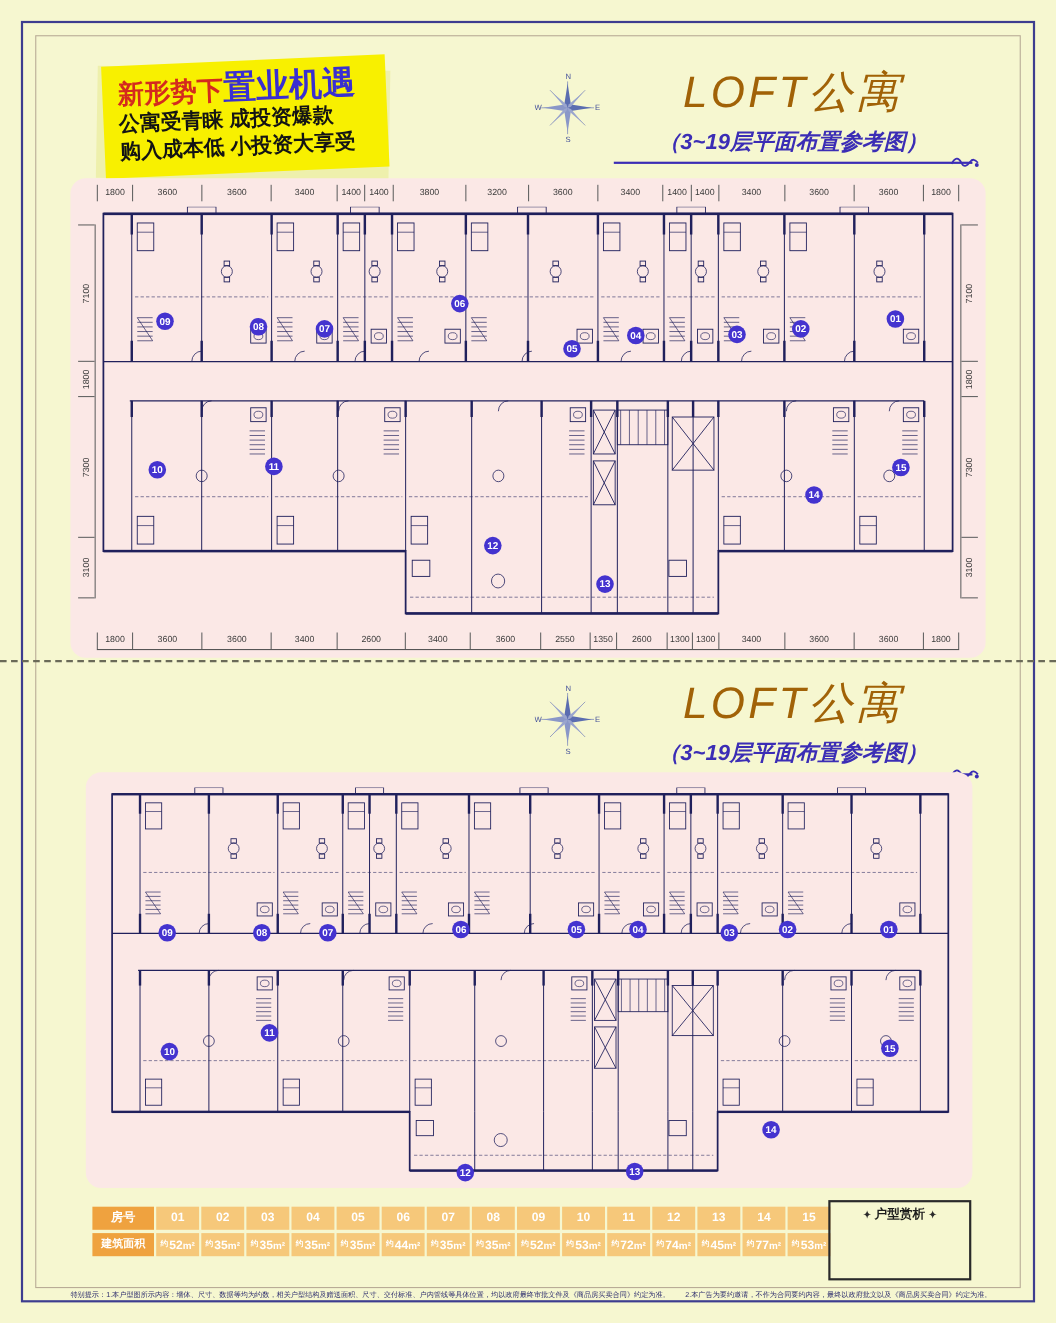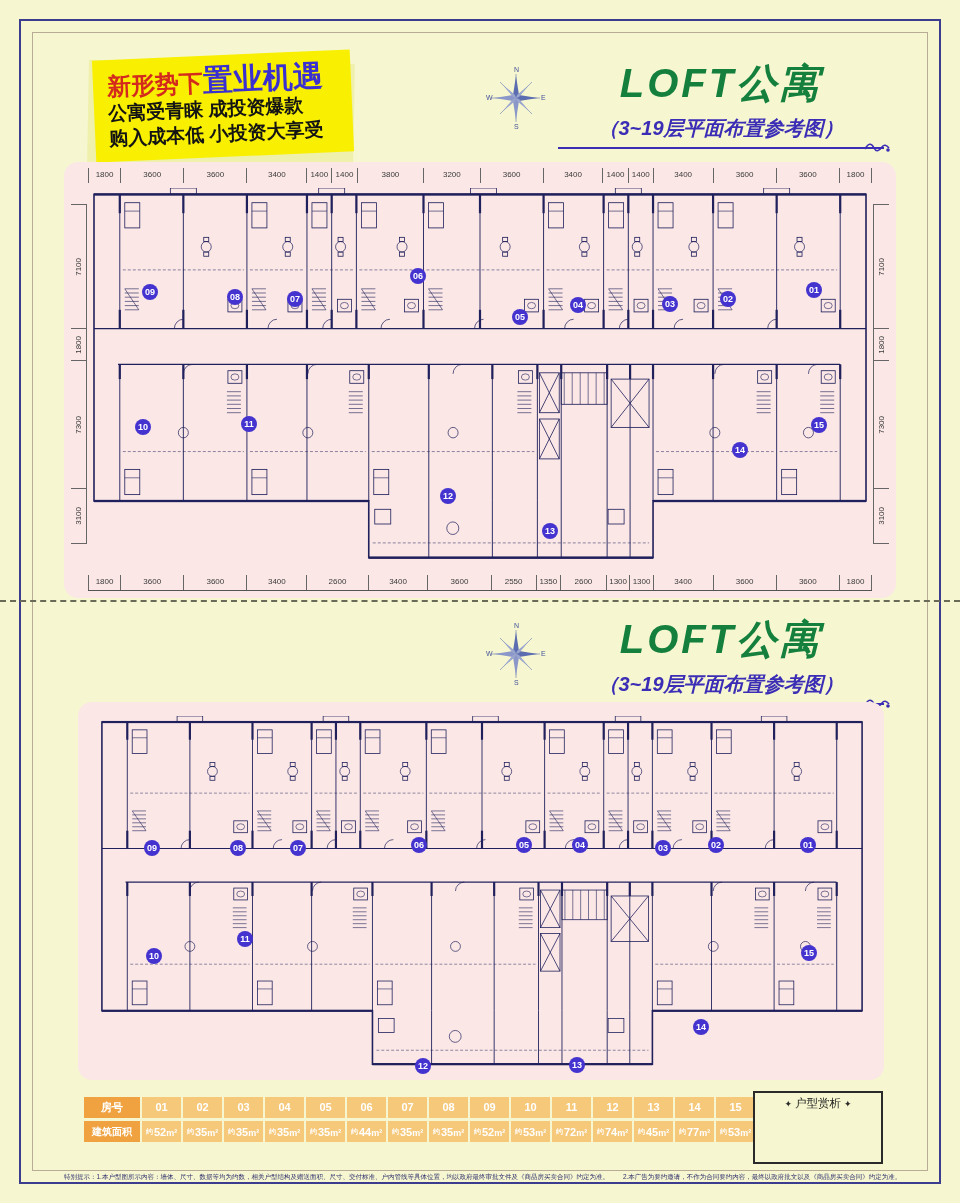--- a/index.html
+++ b/index.html
@@ -22,21 +22,21 @@
   .promo-l2,.promo-l3{font-weight:900;color:#141414;font-size:19px;line-height:1.32;white-space:nowrap;}
 
   
   .compass{position:absolute;width:60px;height:64px;}
   .c1{left:486px;top:66px;} .c2{left:486px;top:622px;}
   .compass text{font-size:7px;fill:#44519a;font-family:"Liberation Sans",sans-serif;}
 
   
   .title-block{position:absolute;left:558px;width:326px;text-align:center;}
   .t1{top:56px;} .t2{top:612px;}
-  .loft-title{font-size:40px;font-weight:700;font-style:italic;color:#15803d;
+  .loft-title{font-size:40px;font-weight:400;font-style:italic;color:#a16207;
         letter-spacing:3px;white-space:nowrap;}
   .loft-sub{font-size:20px;font-weight:900;font-style:italic;color:#3b2db5;
         margin-top:4px;white-space:nowrap;}
   .sub-line{border-bottom:2px solid #3b2db5;margin-top:5px;position:relative;}
   .sub-line svg{position:absolute;right:-6px;top:-7px;}
 
   
   .panel{position:absolute;background:#fbe8e6;border-radius:14px;}
   .panel1{left:64px;top:162px;width:832px;height:436px;}
   .panel2{left:78px;top:702px;width:806px;height:378px;}
@@ -69,21 +69,21 @@
   .t-row{display:flex;gap:2px;}
   .t-cell{height:21px;line-height:21px;text-align:center;color:#fff;font-weight:bold;}
   .t-label{width:56px;background:#efa23f;font-size:11px;}
   .t-val{width:39px;background:#f6c87a;font-size:11px;}
   .t-val .approx{font-size:7px;vertical-align:2px;margin-right:1px;}
   .t-val .unit-sq{font-size:9px;}
 
   
   .analysis{position:absolute;left:753px;top:1091px;width:130px;height:73px;
         border:2px solid #2a2a2a;box-sizing:border-box;padding:3px 3px;text-align:center;}
-  .a-title{font-size:11.5px;font-weight:400;color:#1c1c1c;white-space:nowrap;}
+  .a-title{font-size:11.5px;font-weight:700;color:#1c1c1c;white-space:nowrap;}
   .a-title .deco{color:#2a2a2a;font-size:9px;margin:0 3px;}
   .a-body{font-size:8px;color:#4a4a6e;line-height:1.55;margin-top:2px;}
 
   
   .disclaimer{position:absolute;left:64px;top:1173px;width:838px;font-size:6.5px;
         color:#2e2e6e;white-space:nowrap;overflow:hidden;}
   .disclaimer span{margin-right:14px;}
 </style>
 </head>
 <body>

